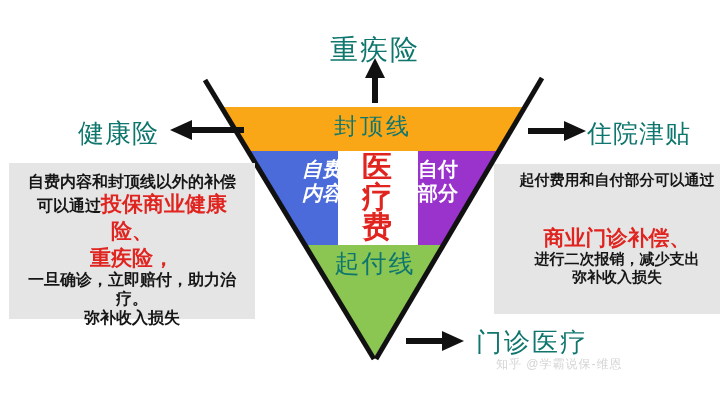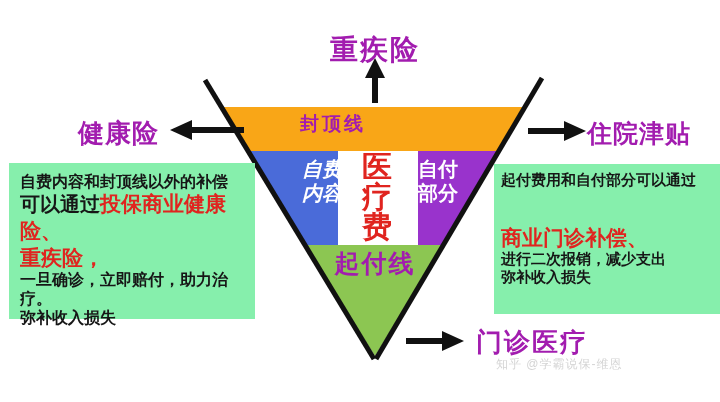--- a/index.html
+++ b/index.html
@@ -2,41 +2,41 @@
 <html><head>
 <meta charset="utf-8">
 <style>
   html,body{margin:0;padding:0;background:#fff;}
   #stage{
     position:relative;width:720px;height:402px;overflow:hidden;background:#ffffff;
     font-family:"Liberation Sans","DejaVu Sans",sans-serif;
     -webkit-font-smoothing:antialiased;
   }
   #shapes{position:absolute;left:0;top:0;width:720px;height:402px;}
-  .lbl{position:absolute;font-weight:700;color:#a21caf;white-space:nowrap;}
+  .lbl{position:absolute;font-weight:400;color:#0f766e;white-space:nowrap;}
   .lbl-top{left:295px;top:31px;width:160px;text-align:center;font-size:28px;letter-spacing:2px;}
   .lbl-left{left:78px;top:116px;font-size:26px;letter-spacing:1px;}
   .lbl-right{left:587px;top:117px;font-size:25px;letter-spacing:1px;}
   .lbl-bottom{left:476px;top:325px;font-size:26px;letter-spacing:2px;}
-  .lbl-cap{left:300px;top:111px;width:146px;text-align:left;font-size:19px;letter-spacing:3px;}
+  .lbl-cap{left:300px;top:111px;width:146px;text-align:center;font-size:23px;letter-spacing:3px;}
   .lbl-deduct{left:308px;top:247px;width:134px;text-align:center;font-size:25px;letter-spacing:2px;}
   .band-txt{position:absolute;font-weight:900;color:#fff;font-size:20px;line-height:24px;
     text-align:center;word-break:break-all;white-space:normal;}
   .band-txt-selfpay{left:300px;top:157px;width:44px;font-style:italic;}
   .band-txt-selfpaid{left:416px;top:157px;width:44px;}
   .medfee{position:absolute;left:361px;top:152px;width:32px;font-weight:900;color:#e0241f;
     font-size:30px;line-height:30px;text-align:center;word-break:break-all;white-space:normal;}
-  .note{position:absolute;background:#86efac;box-sizing:border-box;color:#161616;font-weight:700;}
+  .note{position:absolute;background:#e5e5e5;box-sizing:border-box;color:#161616;font-weight:700;text-align:center;}
   .note-left{left:9px;top:163px;width:246px;height:156px;padding:9px 11px 8px 11px;}
   .note-right{left:494px;top:164px;width:245px;height:150px;padding:7px 6px 6px 7px;}
   .note p{margin:0;}
   .n-black{font-size:16px;line-height:19px;}
   .note-right .n-black{font-size:15px;line-height:18px;}
   .n-mixed{margin-top:7px;line-height:25px;}
-  .n-inline-black{font-size:20px;font-weight:800;}
+  .n-inline-black{font-size:16px;font-weight:800;}
   .n-red{color:#e0241f;font-size:21px;font-weight:800;line-height:25px;}
   .note-right .n-red{font-size:21px;line-height:25px;margin-top:36px;}
   .n-gap{margin-top:10px;}
   .n-gap-sm{margin-top:8px;}
   .n-after-red{margin-top:2px;}
   .watermark{position:absolute;left:496px;top:356px;font-size:12px;font-weight:400;
     color:#d4d4d4;letter-spacing:1px;white-space:nowrap;}
 </style>
 </head>
 <body>

